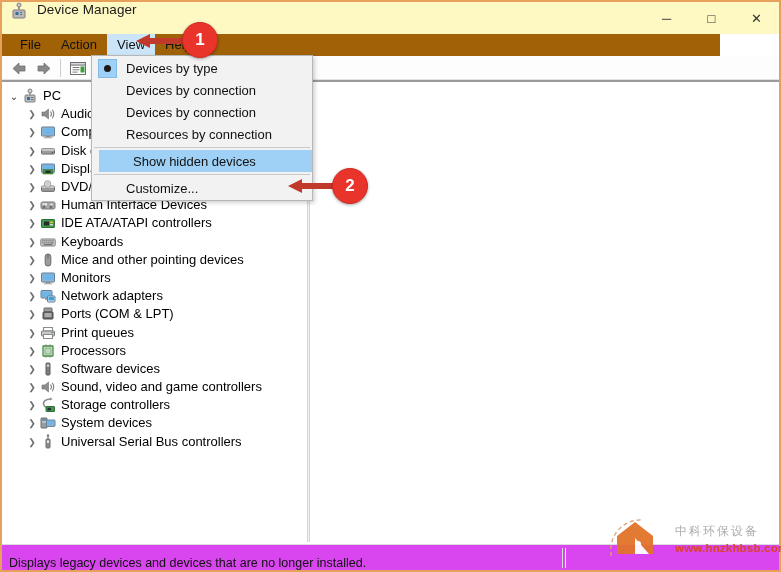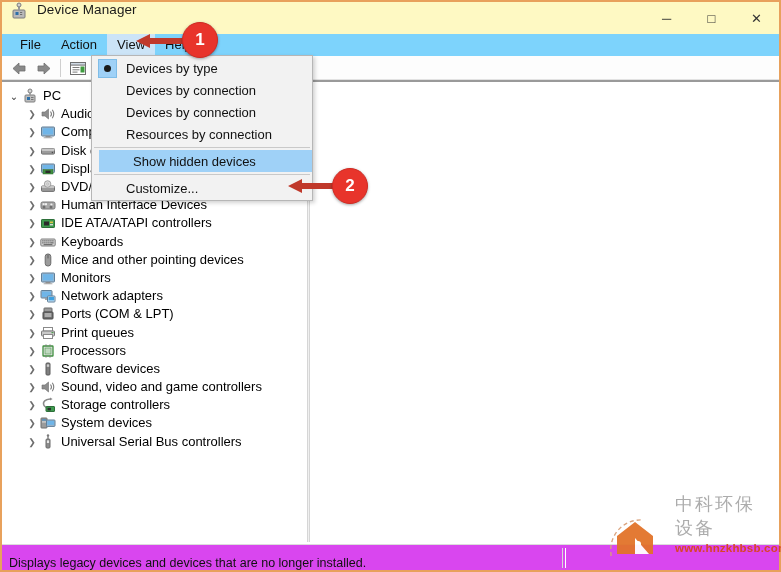--- a/index.html
+++ b/index.html
@@ -12,22 +12,22 @@
   
   .titlebar { position:absolute; left:0; top:0; width:777px; height:32px;
               background:#fef9c3; display:flex; }
   .title-icon { width:18px; height:18px; margin-left:8px; position:relative; flex:0 0 auto; }
   .title-text { margin-left:9px; font-size:13.5px; color:#1a1a1a; letter-spacing:.1px; }
   .win-btns { margin-left:auto; display:flex; height:32px; }
   .win-btn { width:45px; height:32px; display:flex; align-items:center; justify-content:center;
              font-size:13px; color:#333; }
 
   
-  .menubar { position:absolute; left:0; top:32px; width:777px; height:22px;
-             background:#7dd3fc; display:flex; align-items:center;
+  .menubar { position:absolute; left:0; top:32px; width:718px; height:22px;
+             background:#a16207; display:flex; align-items:center;
              padding-left:8px; font-size:13px; color:#111; }
   .menu-item { padding:3px 10px 4px 10px; line-height:15px; }
   .menu-item.active { background:#cce4f7; }
 
   
   .toolbar { position:absolute; left:0; top:54px; width:777px; height:24px;
              background:#fdfdfd; display:flex; align-items:center; padding-left:5px; }
   .tb-btn { width:24px; height:22px; display:flex; align-items:center; justify-content:center; }
   .tb-sep { width:1px; height:18px; background:#cfcfcf; margin:0 5px; }
   .tb-rule { position:absolute; left:0; top:77px; width:777px; height:1px; background:#e2e2e2; }
@@ -84,21 +84,21 @@
   .badge1 { width:36px; height:36px; font-size:17px; left:180px; top:20px; }
   .badge2 { width:36px; height:36px; font-size:17px; left:330px; top:166px; }
   .arr1 { left:134px; top:30px; }
   .arr2 { left:286px; top:175px; }
 
   
   .watermark { position:absolute; right:6px; bottom:4px; width:170px; height:56px;
                z-index:55; opacity:.95; }
   .wm-url { position:absolute; left:72px; bottom:12px; font-size:11.5px;
             color:#d8441f; font-weight:bold; letter-spacing:.2px; }
-  .wm-cn { position:absolute; left:72px; bottom:26px; font-size:18px;
+  .wm-cn { position:absolute; left:72px; bottom:26px; font-size:12px;
            color:#a8a8a8; letter-spacing:2px; }
 
   svg { display:block; }
 </style>
 </head>
 <body>
 
 <div id="app">
 
   <div class="titlebar">

